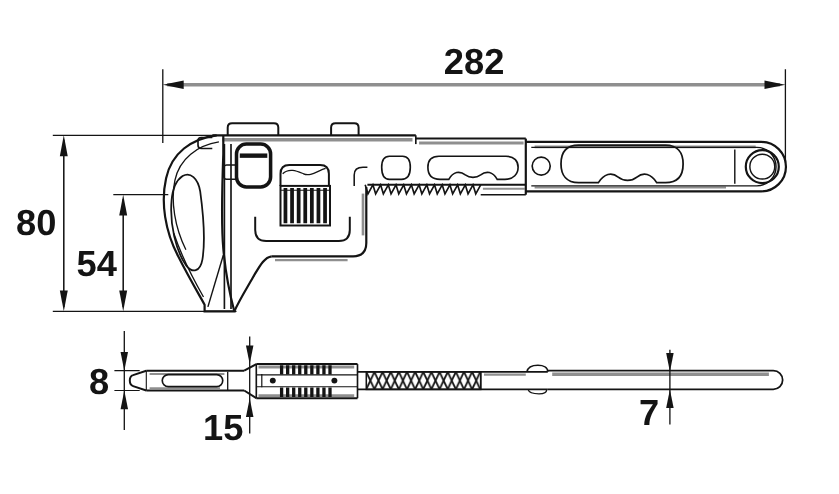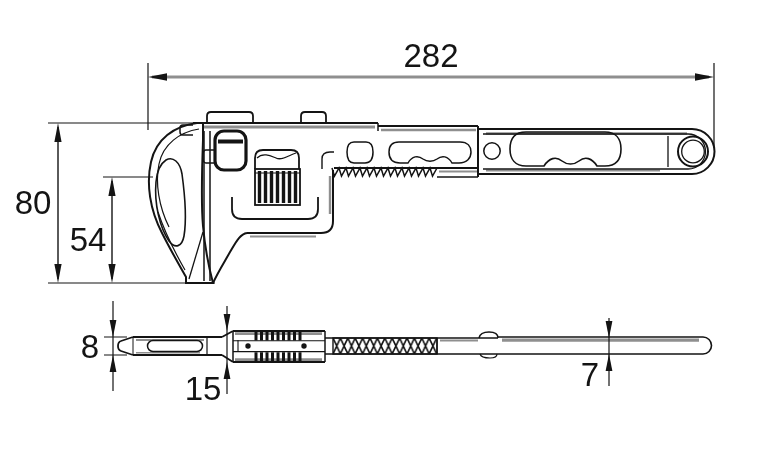--- a/index.html
+++ b/index.html
@@ -2,20 +2,21 @@
 <html><head>
 <meta charset="utf-8">
 <style>
   html,body{margin:0;padding:0;background:#fff;}
   .stage{
     position:relative;
     width:763px;height:449px;
     background:#ffffff;
     font-family:"Liberation Sans", sans-serif;
     overflow:hidden;
+    font-weight:bold;
   }
   svg{display:block;}
   .dim-label{
     font-family:"Liberation Sans", sans-serif;
     font-size:33px;
     fill:#141414;
   }
 </style>
 </head>
 <body>

